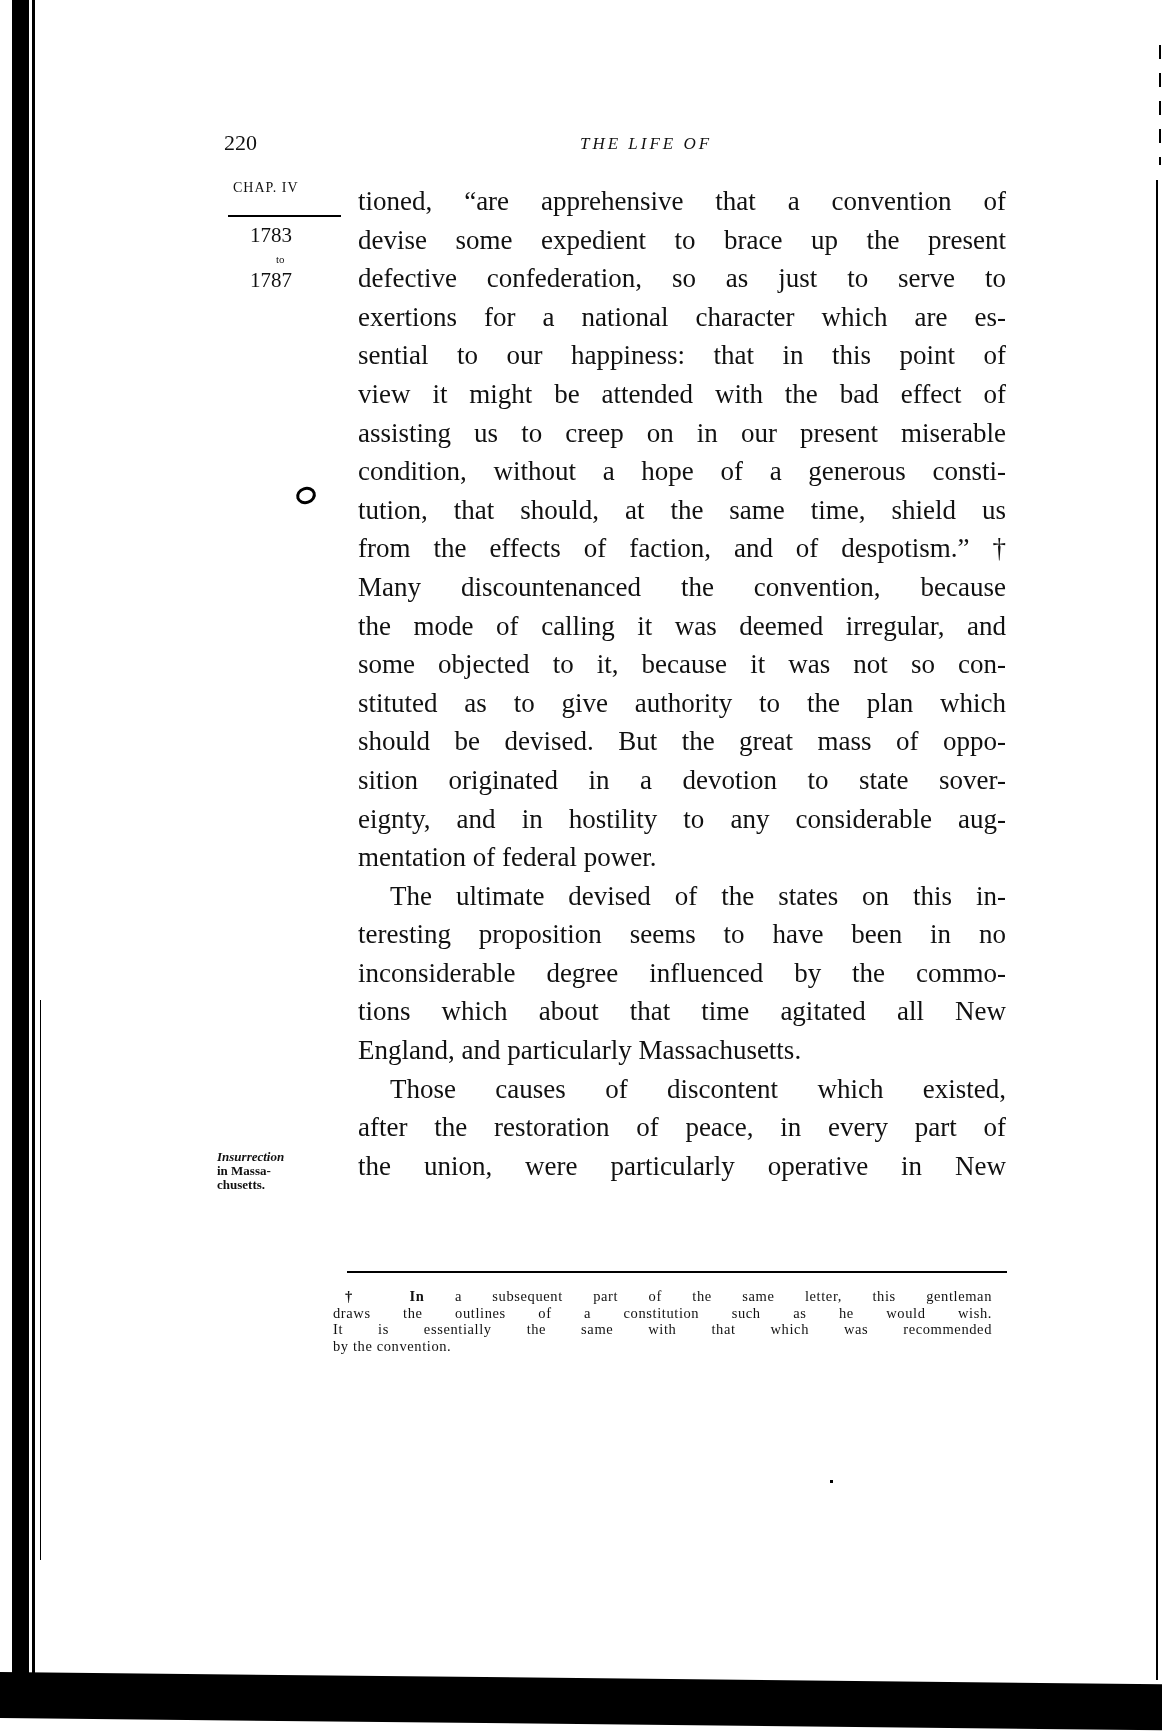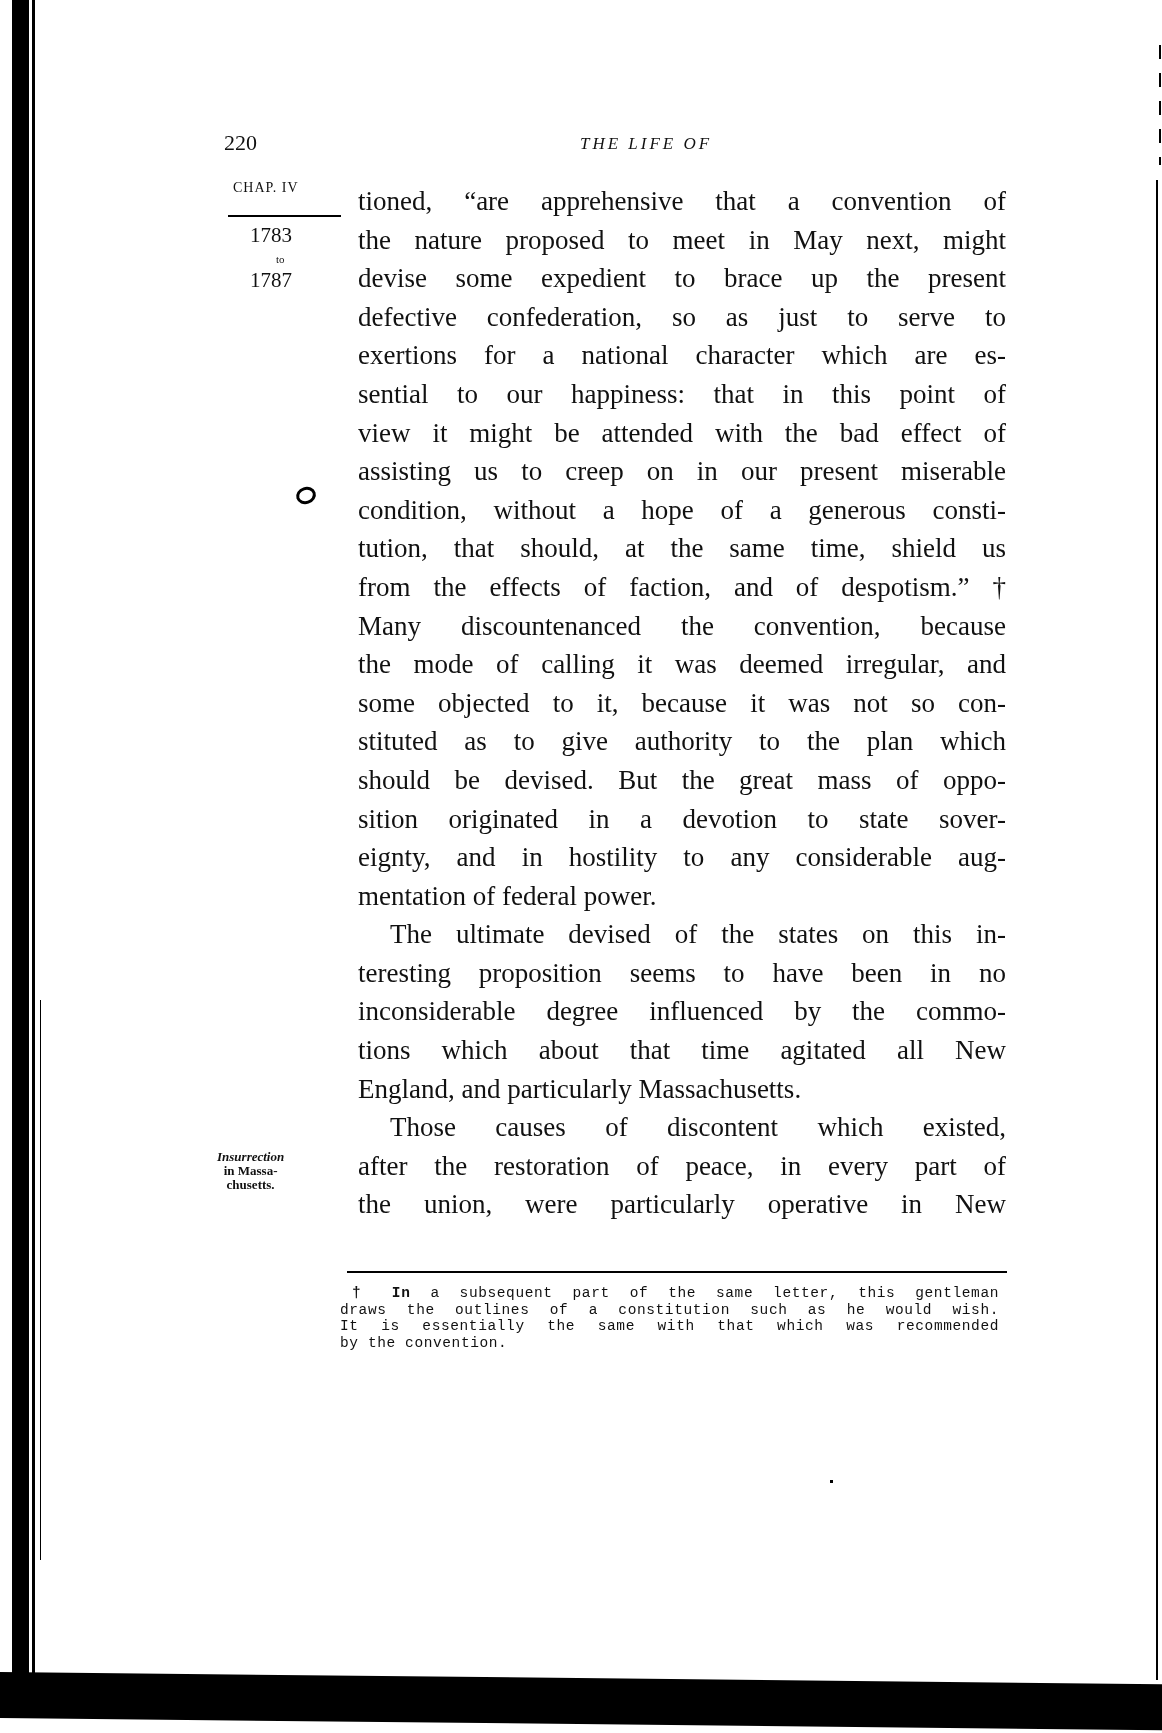--- a/index.html
+++ b/index.html
@@ -17,24 +17,24 @@
   .chap-rule { position:absolute; left:228px; top:215px; width:113px; height:2px; background:#000; }
   .year-start { position:absolute; left:250px; top:223px; font-size:21px; }
   .year-to { position:absolute; left:276px; top:253px; font-size:11px; }
   .year-end { position:absolute; left:250px; top:268px; font-size:21px; }
   .margin-mark { position:absolute; left:296px; top:487px; width:14px; height:11px; border:3.5px solid #000; border-radius:50%; transform:rotate(-18deg); }
   .body-text { position:absolute; left:358px; top:170px; width:648px; font-size:27px; line-height:38.6px;margin-top:12px; }
   .line { display:block; text-align:justify; text-align-last:justify; white-space:nowrap; height:38.6px; }
   .line.last { text-align-last:left; }
   .line.indent { padding-left:32px; }
   .side-note { position:absolute; left:217px; top:1150px; font-size:13px; line-height:14px; font-style:italic; font-weight:bold; }
-  .side-note span { display:block; font-style:normal;text-align:center; }
+  .side-note span { display:block; font-style:normal; }
   .side-note span:first-child { font-style:italic; }
   .footnote-rule { position:absolute; left:347px; top:1271px; width:660px; height:2px; background:#000; }
-  .footnote { position:absolute; left:340px; top:1284px; width:659px; font-family:Liberation Mono, monospace; font-size:14.5px; line-height:18px; letter-spacing:0.6px; }
+  .footnote { position:absolute; left:333px; top:1284px; width:659px; font-family:Liberation Serif, serif; font-size:14.5px; line-height:24px; letter-spacing:0.6px; }
   .footnote .line { height:16.5px; }
   .footnote .line.indent { padding-left:12px; }
   .footnote .dagger-lead { font-weight:bold; }
   .speck { position:absolute; width:3px; height:3px; background:#000; }
 </style>
 </head>
 <body>
 
 <div class="left-bar"></div>
 <div class="left-line1"></div>
@@ -50,21 +50,20 @@
 <div class="chap-label">CHAP. IV</div>
 <div class="chap-rule"></div>
 <div class="year-start">1783</div>
 <div class="year-to">to</div>
 <div class="year-end">1787</div>
 
 <div class="margin-mark"></div>
 
 <div class="body-text">
   <span class="line">tioned, “are apprehensive that a convention of</span>
-  <span class="line">the nature proposed to meet in May next, might</span>
   <span class="line">devise some expedient to brace up the present</span>
   <span class="line">defective confederation, so as just to serve to</span>
   <span class="line">exertions for a national character which are es-</span>
   <span class="line">sential to our happiness: that in this point of</span>
   <span class="line">view it might be attended with the bad effect of</span>
   <span class="line">assisting us to creep on in our present miserable</span>
   <span class="line">condition, without a hope of a generous consti-</span>
   <span class="line">tution, that should, at the same time, shield us</span>
   <span class="line">from the effects of faction, and of despotism.” †</span>
   <span class="line">Many discountenanced the convention, because</span>

